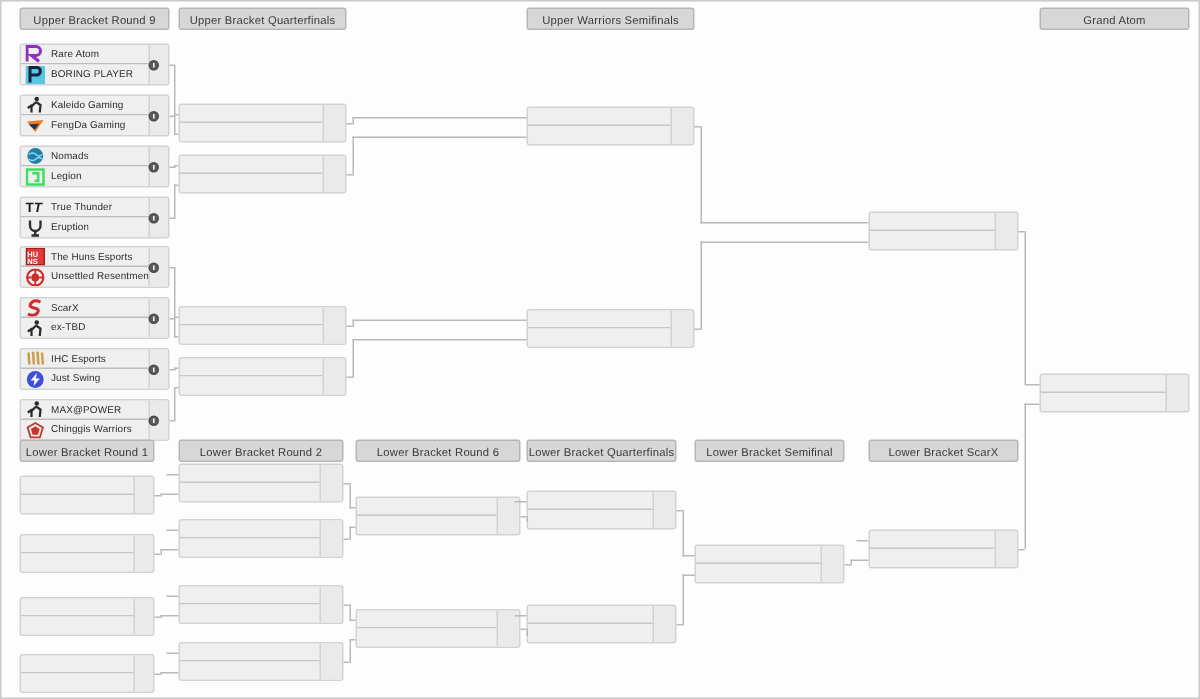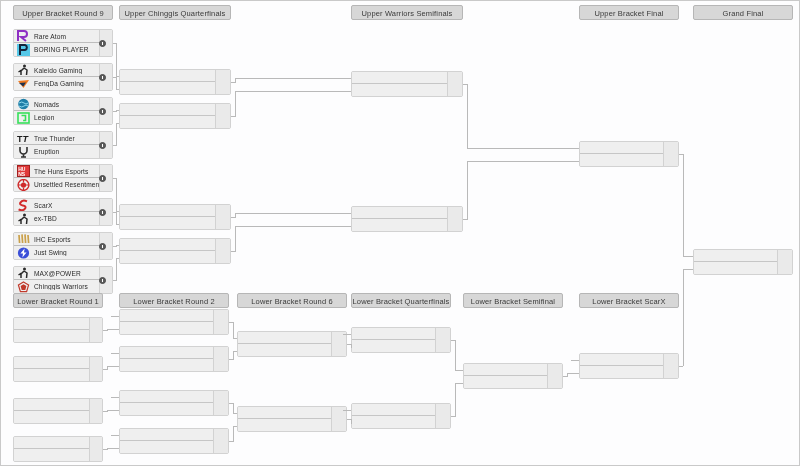--- a/index.html
+++ b/index.html
@@ -97,24 +97,23 @@
   
   .ln{position:absolute;background:#b9b9b9;}
   .ln.h{height:1px;}
   .ln.v{width:1px;}
 </style>
 </head>
 <body>
 
 <div id="stage">
     <div class="round-header" style="left: 12px; top: 4px; width: 100px;">Upper Bracket Round 9</div>
-    <div class="round-header" style="left: 118px; top: 4px; width: 112px;">Upper Chinggis Quarterfinals</div>
+    <div class="round-header" style="left: 118px; top: 4px; width: 112px;">Upper Bracket Quarterfinals</div>
     <div class="round-header" style="left: 350px; top: 4px; width: 112px;">Upper Warriors Semifinals</div>
-    <div class="round-header" style="left: 578px; top: 4px; width: 100px;">Upper Bracket Final</div>
-    <div class="round-header" style="left: 692px; top: 4px; width: 100px;">Grand Final</div>
+    <div class="round-header" style="left: 692px; top: 4px; width: 100px;">Grand Atom</div>
     <div class="match" style="left: 12px; top: 28px; width: 100px; height: 28px;">
       <div class="slot top">
         <span class="logo">
           <svg width="13" height="12" viewBox="0 0 13 12">
             <path d="M1 11V1h6a3 3 0 0 1 0 6H4l5 4" fill="none" stroke="#8e2fc4" stroke-width="2"></path>
           </svg>
         </span>
         <span class="tname">Rare Atom</span>
       </div>
       <div class="slot bottom">

